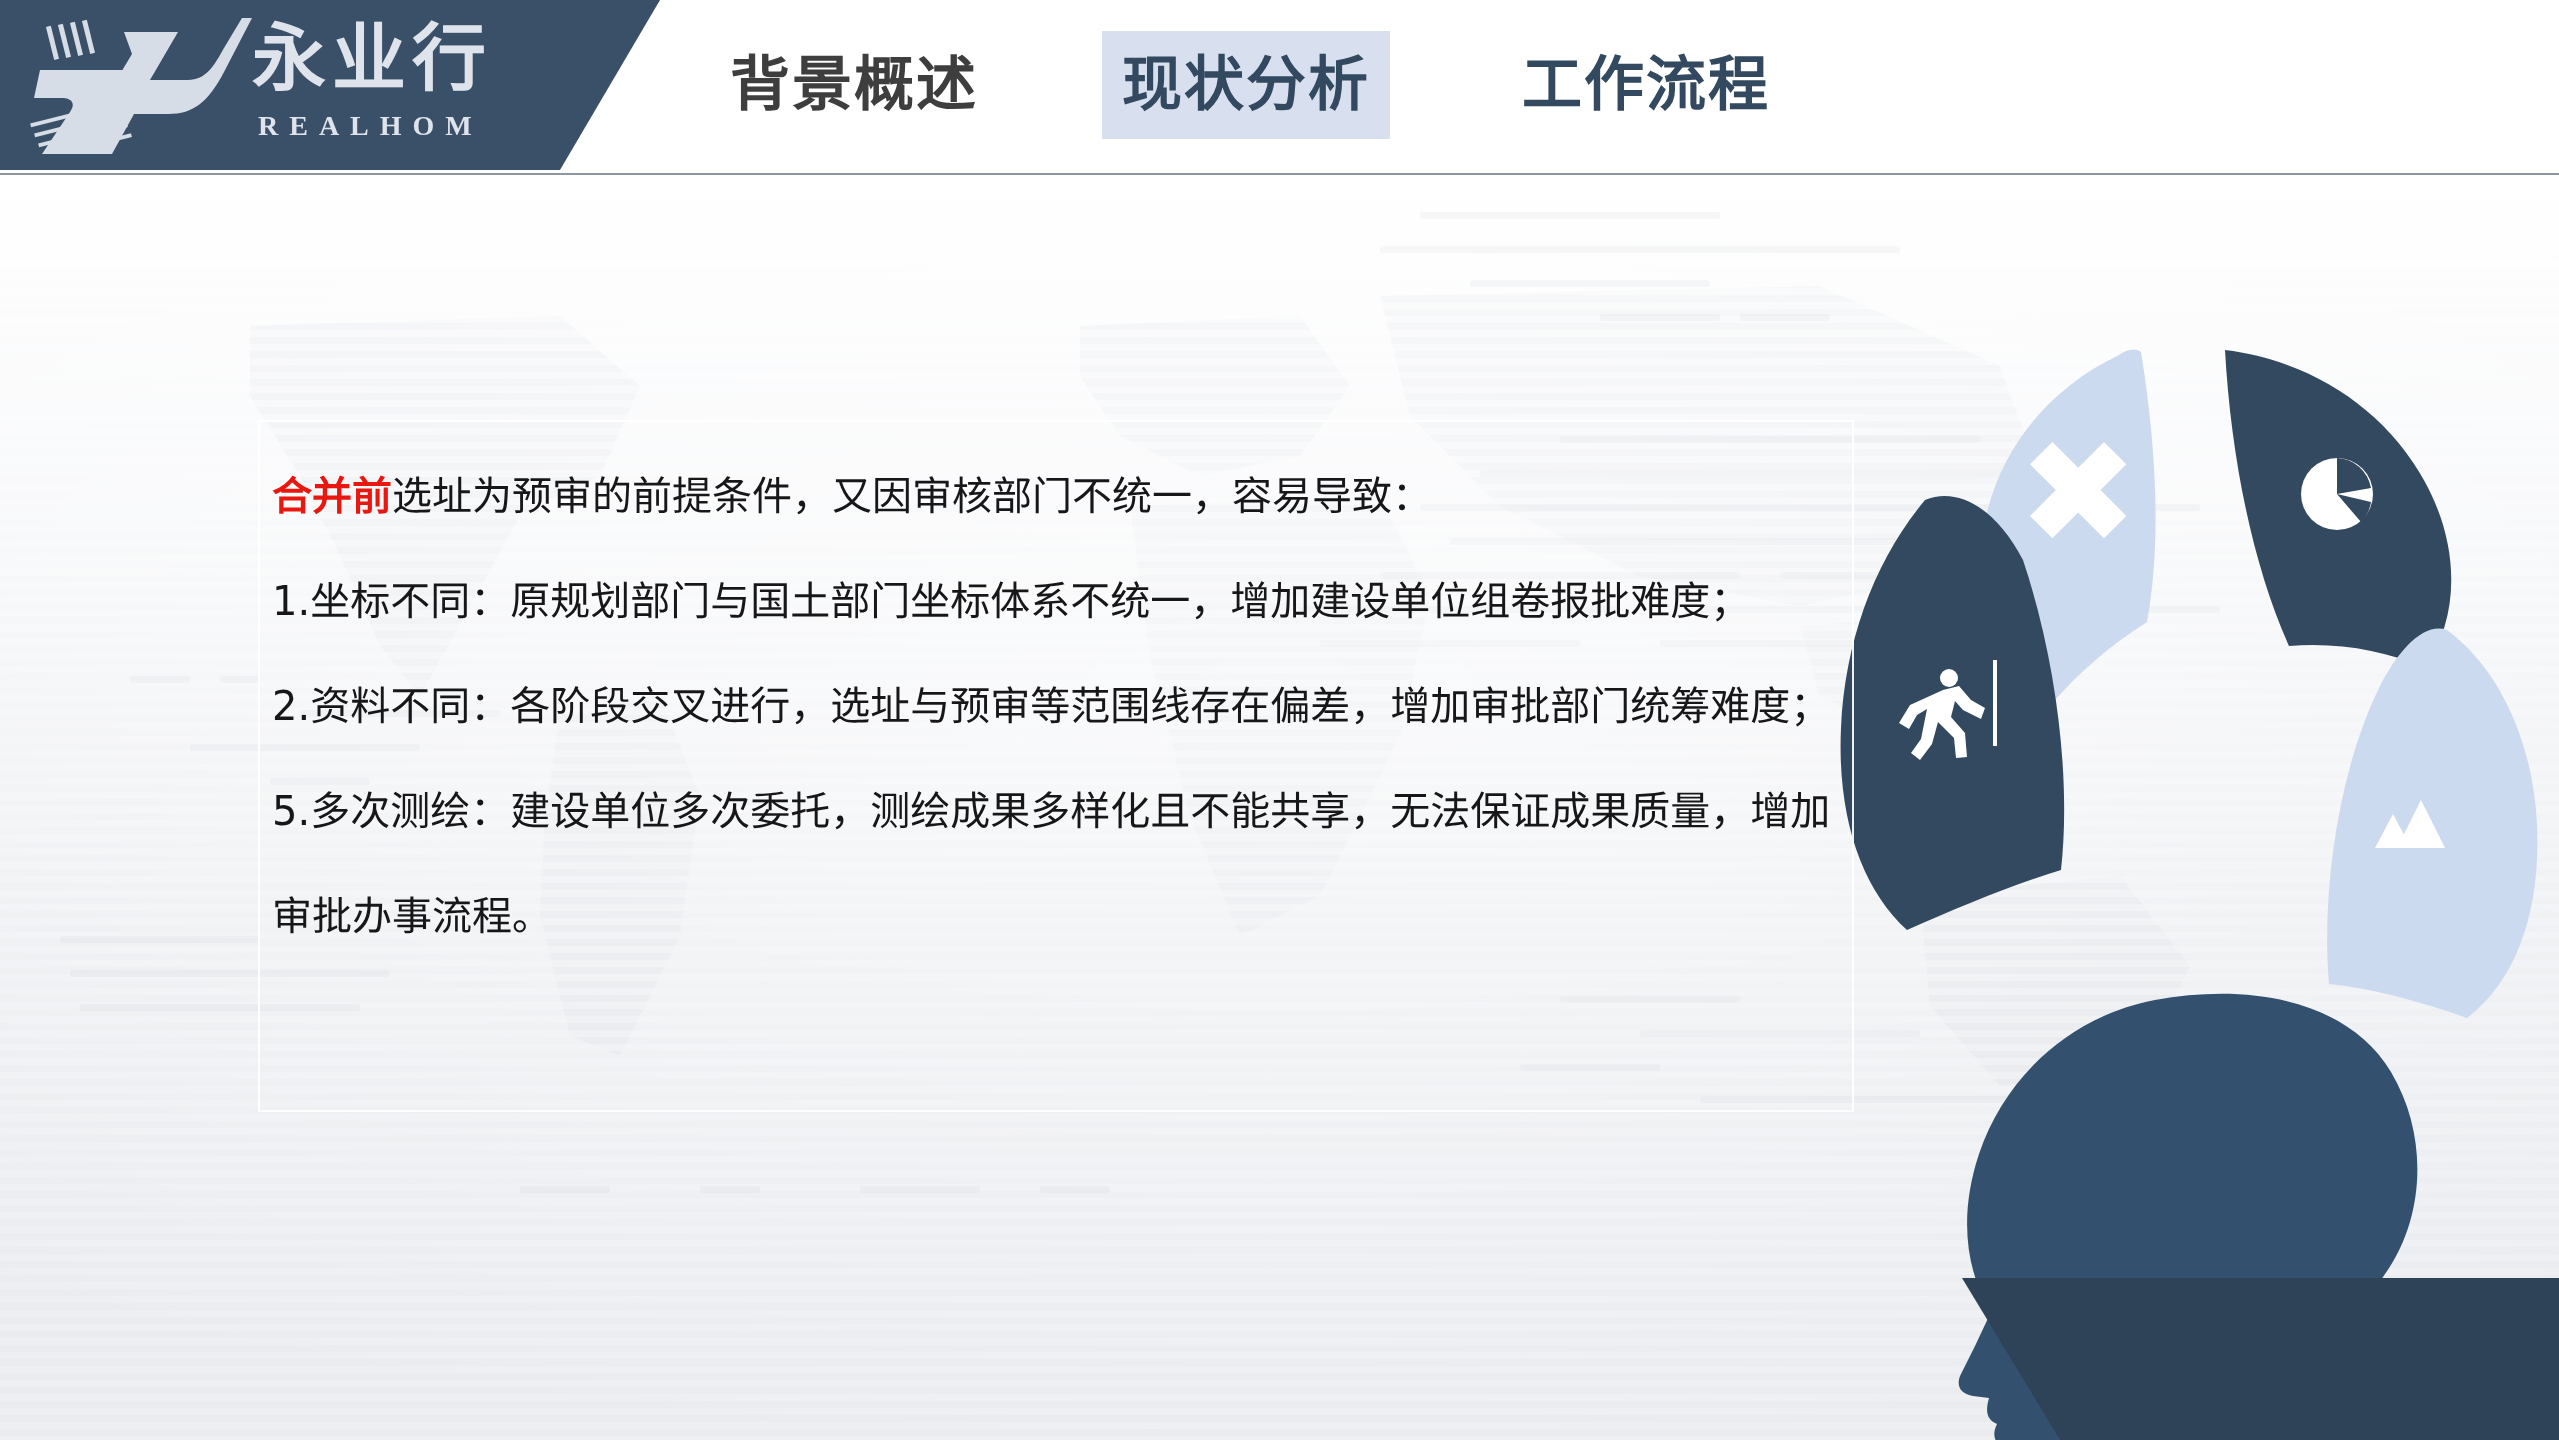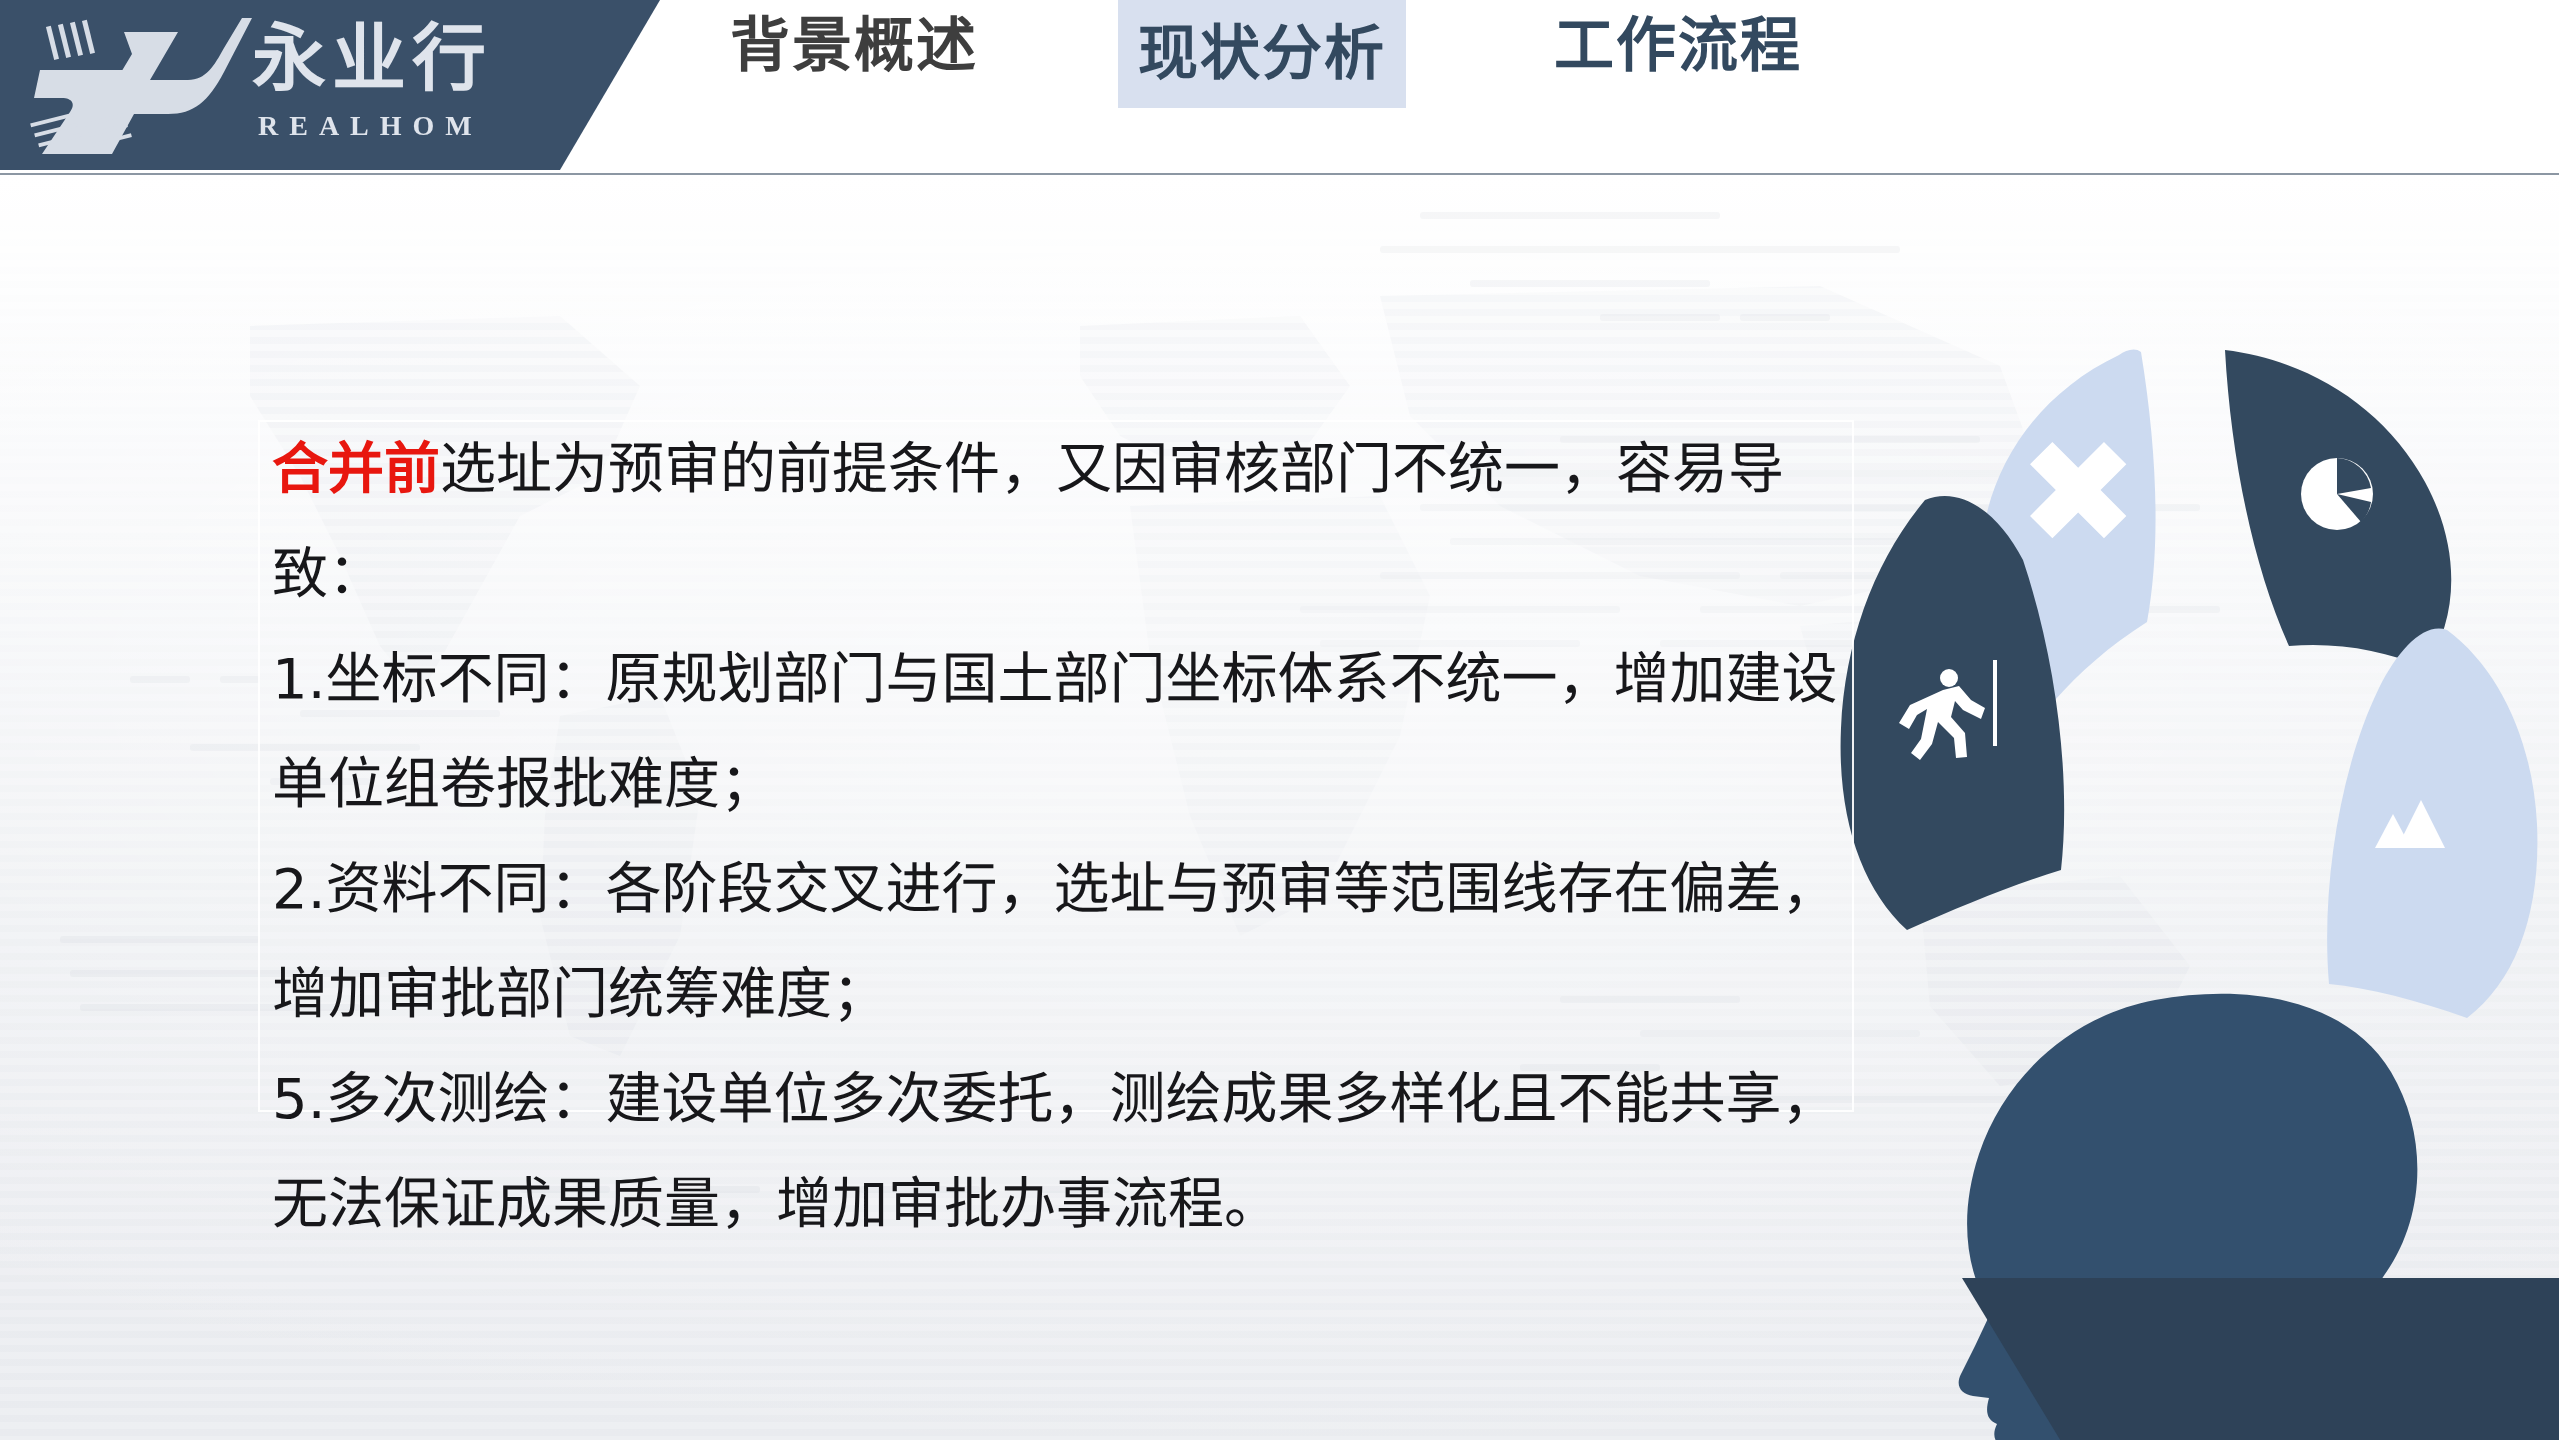--- a/index.html
+++ b/index.html
@@ -88,22 +88,22 @@
     font-family: "Liberation Serif", "DejaVu Serif", serif;
     text-align: left;
     line-height: 1;
   }
 
   .nav {
     position: absolute;
     left: 690px; top: 0;
     width: 1870px; height: 170px;
     display: flex;
-    align-items: flex-start;
-    gap: 16px;
+    align-items: center;
+    gap: 0px;
     z-index: 7;
   }
   .nav-item {
     font-size: 60px;
     font-weight: 700;
     line-height: 1;
     padding: 16px 14px;
     white-space: nowrap;
     letter-spacing: 2px;
   }
@@ -116,23 +116,23 @@
   .content-box {
     position: absolute;
     left: 258px; top: 420px;
     width: 1596px; height: 692px;
     border: 2px solid rgba(255,255,255,0.92);
     box-sizing: border-box;
     z-index: 3;
   }
   .content-text {
     position: absolute;
-    left: 272px; top: 416px;
+    left: 272px; top: 444px;
     width: 1580px;
-    font-size: 56px;
+    font-size: 40px;
     line-height: 105px;
     color: #17171a;
     letter-spacing: 0px;
     font-family: "DejaVu Sans", "Liberation Sans", sans-serif;
     font-weight: 400;
     z-index: 4;
   }
   .content-text p { margin: 0; }
   .hl-red { color: #e8170f; font-weight: 600; }
 

